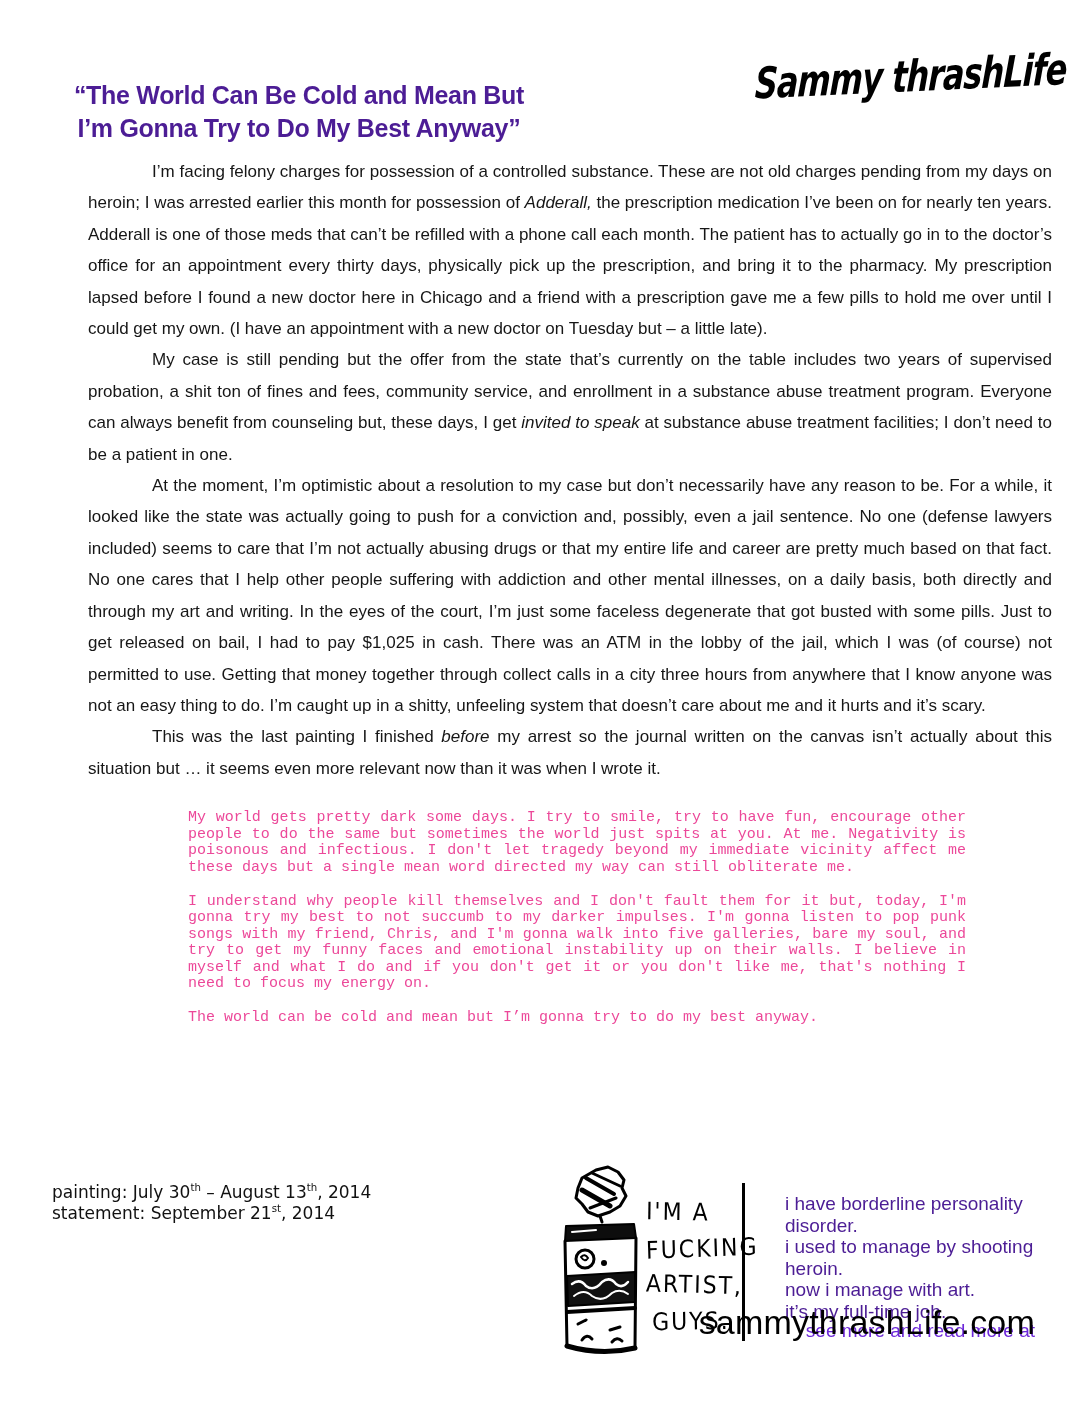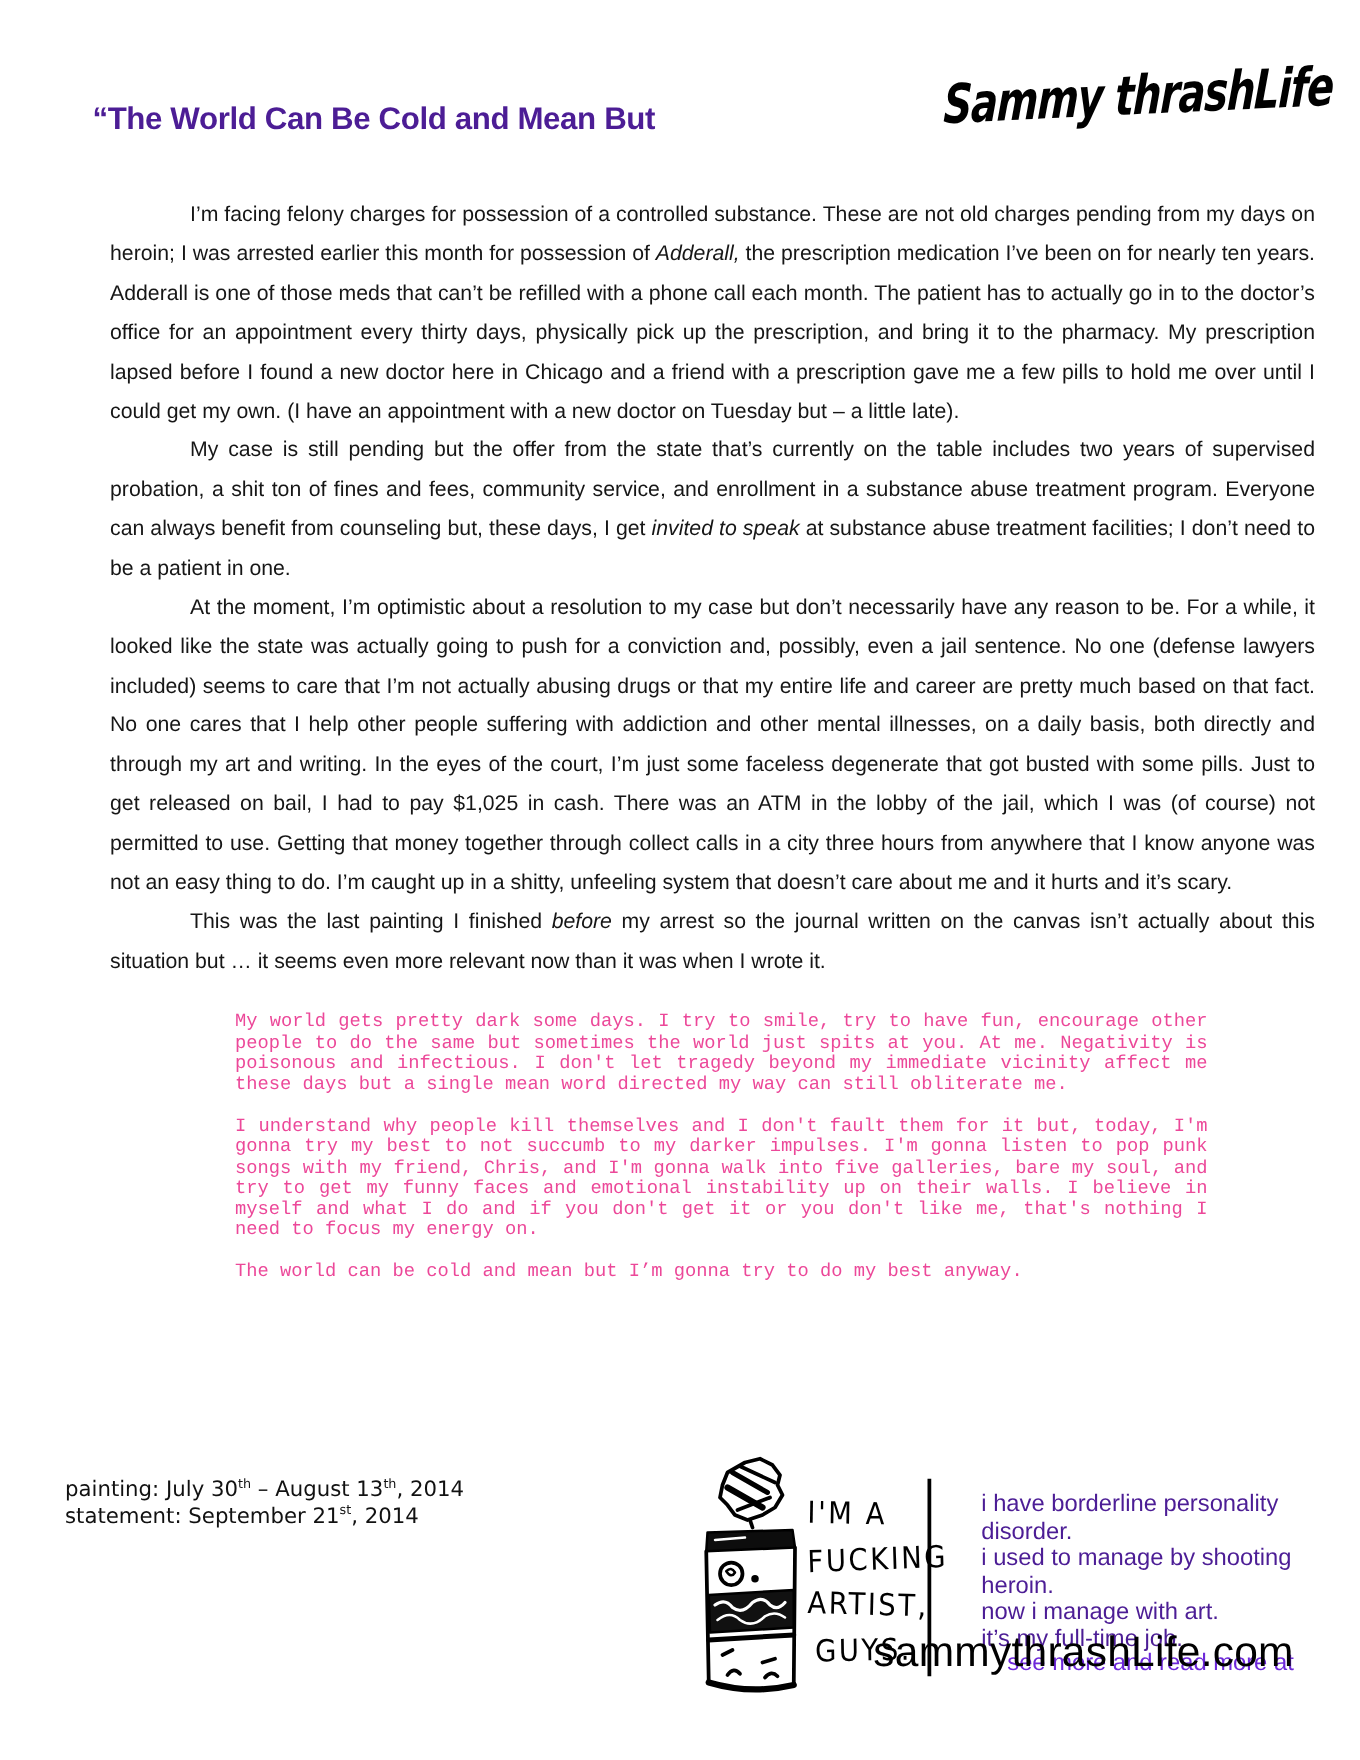--- a/index.html
+++ b/index.html
@@ -69,20 +69,21 @@
     text-align:right; font-size:34px; font-weight:normal; color:#000; letter-spacing:0.2px;
   }
 </style>
 </head>
 <body>
 
 <div class="page">
 
   <h1 class="title">
     <span>“The World Can Be Cold and Mean But</span><br>
+    <span>I’m Gonna Try to Do My Best Anyway”</span>
   </h1>
   <div class="logo">Sammy thrashLife</div>
 
   <main class="body-text">
     <p><span>I’m facing felony charges for possession of a controlled substance. These are not old charges pending from my days on heroin; I was arrested earlier this month for possession of </span><span class="it">Adderall,</span><span> the prescription medication I’ve been on for nearly ten years. Adderall is one of those meds that can’t be refilled with a phone call each month. The patient has to actually go in to the doctor’s office for an appointment every thirty days, physically pick up the prescription, and bring it to the pharmacy. My prescription lapsed before I found a new doctor here in Chicago and a friend with a prescription gave me a few pills to hold me over until I could get my own. (I have an appointment with a new doctor on Tuesday but – a little late).</span></p>
     <p><span>My case is still pending but the offer from the state that’s currently on the table includes two years of supervised probation, a shit ton of fines and fees, community service, and enrollment in a substance abuse treatment program. Everyone can always benefit from counseling but, these days, I get </span><span class="it">invited to speak</span><span> at substance abuse treatment facilities; I don’t need to be a patient in one.</span></p>
     <p><span>At the moment, I’m optimistic about a resolution to my case but don’t necessarily have any reason to be. For a while, it looked like the state was actually going to push for a conviction and, possibly, even a jail sentence. No one (defense lawyers included) seems to care that I’m not actually abusing drugs or that my entire life and career are pretty much based on that fact. No one cares that I help other people suffering with addiction and other mental illnesses, on a daily basis, both directly and through my art and writing. In the eyes of the court, I’m just some faceless degenerate that got busted with some pills. Just to get released on bail, I had to pay $1,025 in cash. There was an ATM in the lobby of the jail, which I was (of course) not permitted to use. Getting that money together through collect calls in a city three hours from anywhere that I know anyone was not an easy thing to do. I’m caught up in a shitty, unfeeling system that doesn’t care about me and it hurts and it’s scary.</span></p>
     <p><span>This was the last painting I finished </span><span class="it">before</span><span> my arrest so the journal written on the canvas isn’t actually about this situation but … it seems even more relevant now than it was when I wrote it.</span></p>
 
     <section class="journal">

